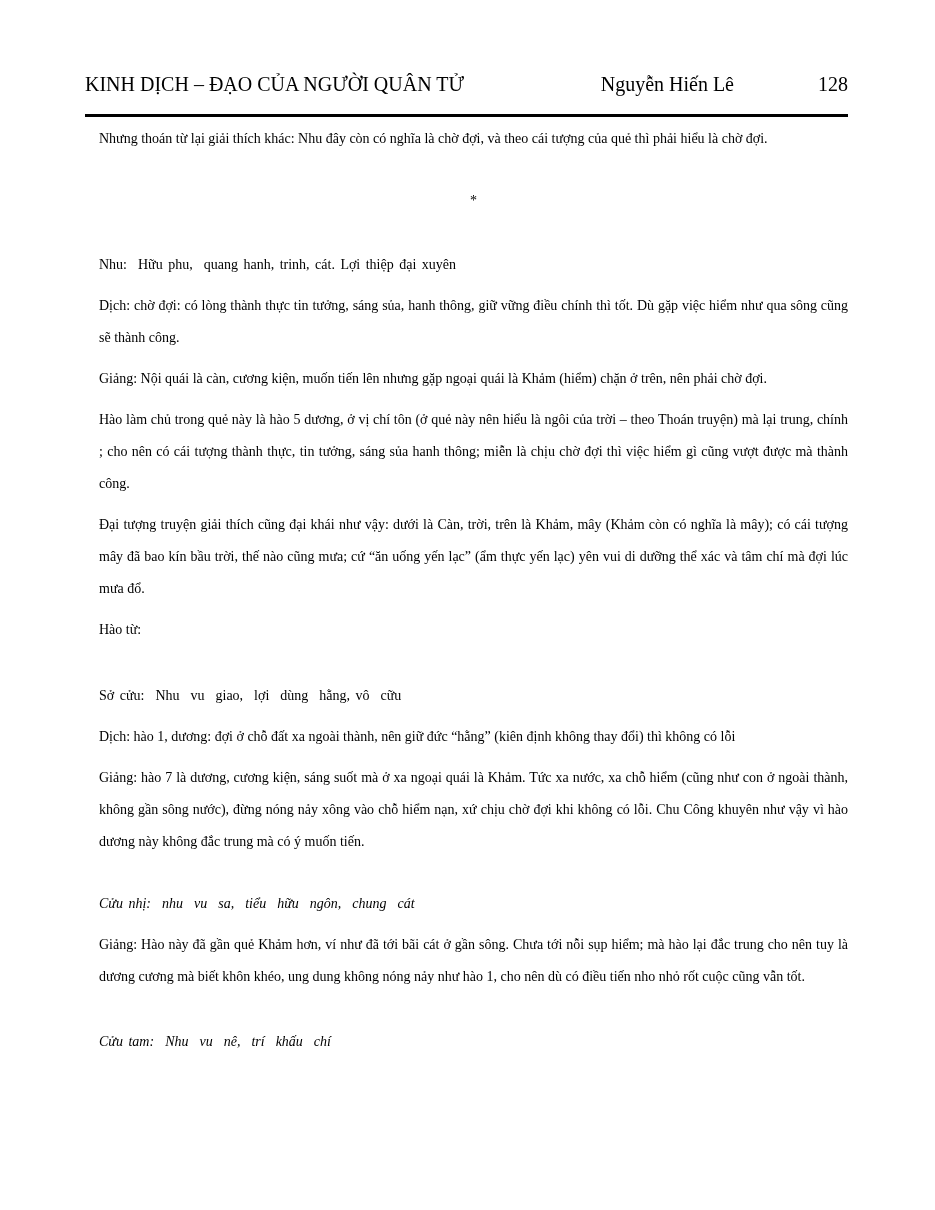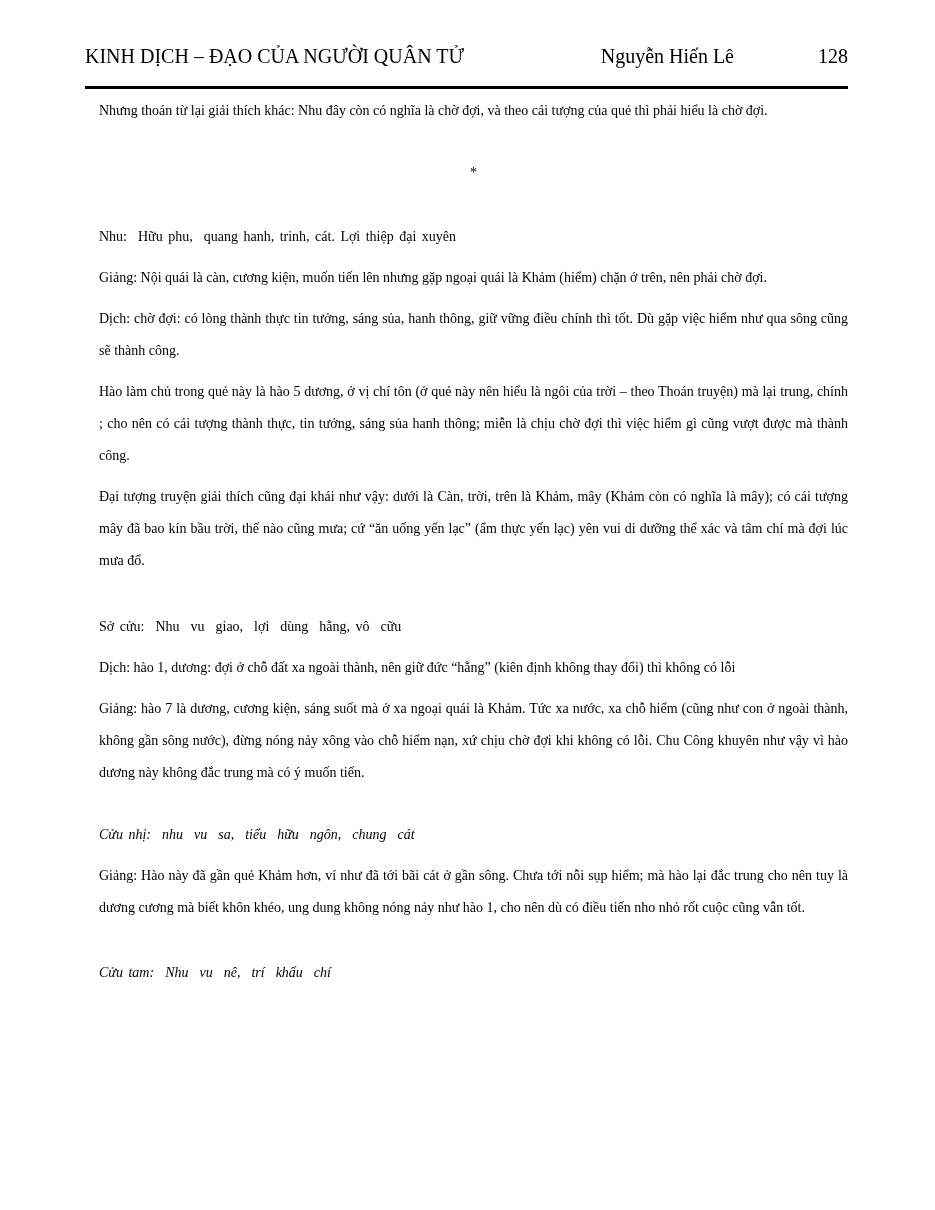--- a/index.html
+++ b/index.html
@@ -4,21 +4,21 @@
 <style>
   html, body { margin: 0; padding: 0; }
   body {
     width: 935px; height: 1210px;
     background: #ffffff; color: #000000;
     font-family: "Liberation Serif", "DejaVu Serif", serif;
   }
   .page {
     box-sizing: border-box;
     width: 935px; height: 1050px;
-    padding: 44px 87px 0 85px;
+    padding: 72px 87px 0 85px;
     overflow: hidden;
     background: #ffffff;
   }
   .header {
     display: flex;
     align-items: baseline;
     font-size: 20px;
     line-height: 24px;
     white-space: nowrap;
   }
@@ -71,28 +71,29 @@
 
   <div class="content">
 
     <p class="first-para">Nhưng thoán từ lại giải thích khác: Nhu đây còn có nghĩa là chờ đợi, và theo cái tượng của quẻ thì phải hiểu là chờ đợi.</p>
 
     <p class="star">*</p>
 
 
     <p class="verse mt-32">Nhu:  Hữu phu,  quang hanh, trinh, cát. Lợi thiệp đại xuyên</p>
 
+    <p>Dịch: chờ đợi: có lòng thành thực tin tưởng, sáng sủa, hanh thông, giữ vững điều chính thì tốt. Dù gặp việc hiểm như qua sông cũng sẽ thành công.</p>
+
     <p>Giảng: Nội quái là càn, cương kiện, muốn tiến lên nhưng gặp ngoại quái là Khảm (hiểm) chặn ở trên, nên phải chờ đợi.</p>
-
-    <p>Dịch: chờ đợi: có lòng thành thực tin tưởng, sáng sủa, hanh thông, giữ vững điều chính thì tốt. Dù gặp việc hiểm như qua sông cũng sẽ thành công.</p>
 
     <p>Hào làm chủ trong quẻ này là hào 5 dương, ở vị chí tôn (ở quẻ này nên hiểu là ngôi của trời – theo Thoán truyện) mà lại trung, chính ; cho nên có cái tượng thành thực, tin tưởng, sáng sủa hanh thông; miễn là chịu chờ đợi thì việc hiểm gì cũng vượt được mà thành công.</p>
 
     <p>Đại tượng truyện giải thích cũng đại khái như vậy: dưới là Càn, trời, trên là Khảm, mây (Khảm còn có nghĩa là mây); có cái tượng mây đã bao kín bầu trời, thế nào cũng mưa; cứ “ăn uống yến lạc” (ẩm thực yến lạc) yên vui di dưỡng thể xác và tâm chí mà đợi lúc mưa đổ.</p>
 
+    <p class="heading">Hào từ:</p>
 
     <p class="verse mt-34">Sở cửu:  Nhu  vu  giao,  lợi  dùng  hằng, vô  cữu</p>
 
     <p>Dịch: hào 1, dương: đợi ở chỗ đất xa ngoài thành, nên giữ đức “hằng” (kiên định không thay đổi) thì không có lỗi</p>
 
     <p>Giảng: hào 7 là dương, cương kiện, sáng suốt mà ở xa ngoại quái là Khảm. Tức xa nước, xa chỗ hiểm (cũng như con ở ngoài thành, không gần sông nước), đừng nóng nảy xông vào chỗ hiểm nạn, xứ chịu chờ đợi khi không có lỗi. Chu Công khuyên như vậy vì hào dương này không đắc trung mà có ý muốn tiến.</p>
 
     <p class="verse mt-30">Cửu nhị:  nhu  vu  sa,  tiểu  hữu  ngôn,  chung  cát</p>
 
 

